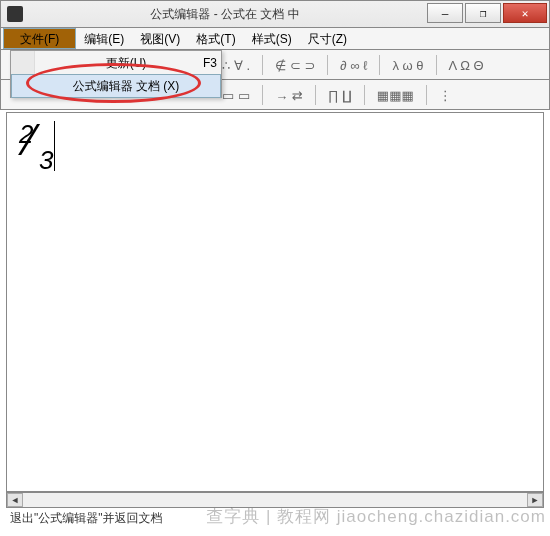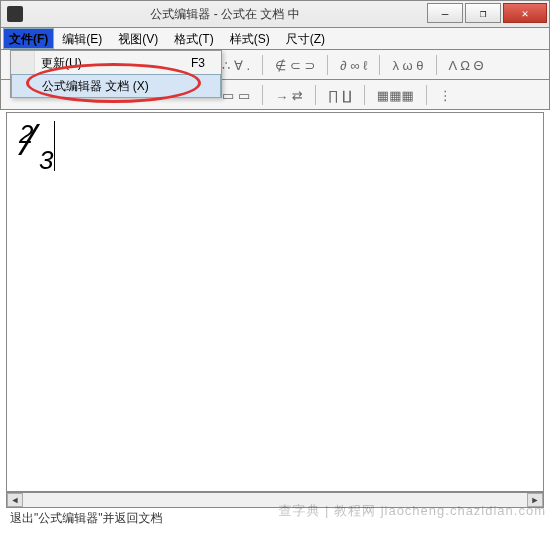--- a/index.html
+++ b/index.html
@@ -7,26 +7,26 @@
 
 .titlebar { height: 28px; background: linear-gradient(#f0f0f0, #e8e8e8); border: 1px solid #888; display: flex; align-items: center; position: relative; }
 .title-icon { width: 16px; height: 16px; margin-left: 6px; background: #333; border-radius: 2px; }
 .title-text { flex: 1; text-align: center; color: #333; }
 .win-controls { display: flex; height: 100%; }
 .win-btn { width: 36px; height: 20px; border: 1px solid #888; background: linear-gradient(#fdfdfd, #e4e4e4); margin: 2px 2px 0 0; display: flex; align-items: center; justify-content: center; font-family: monospace; font-size: 11px; }
 .win-btn.close { width: 44px; background: linear-gradient(#e46a5e, #c0392b); color: #fff; border-color: #a03020; }
 
 .menubar { height: 22px; background: #f5f5f5; border: 1px solid #888; border-top: none; display: flex; padding-left: 2px; }
 .menu-item { padding: 3px 8px; cursor: default; }
-.menu-item.active { background: #1d4ed8; border: 1px solid #8ab; padding: 2px 5px; font-weight: bold; }
+.menu-item.active { background: #a16207; border: 1px solid #8ab; padding: 2px 16px; }
 
 .dropdown { position: absolute; left: 10px; top: 50px; width: 212px; background: #f4f4f4; border: 1px solid #999; box-shadow: 2px 2px 4px rgba(0,0,0,0.2); z-index: 10; }
-.dd-item { height: 24px; display: flex; align-items: center; padding-left: 30px; padding-right: 10px; position: relative; }
+.dd-item { height: 24px; display: flex; align-items: center; padding-left: 30px; padding-right: 10px; position: relative; justify-content: center; }
 .dd-item.hover { background: #d6e5f5; border: 1px solid #8ab; margin: -1px; margin-left: 0; margin-right: 0; }
-.dd-shortcut { position: absolute; right: 16px; margin-left: 32px; }
+.dd-shortcut { position: absolute; right: 4px; margin-left: 32px; }
 .dd-gutter { position: absolute; left: 0; top: 0; bottom: 0; width: 24px; background: #eaeaea; border-right: 1px solid #ddd; }
 
 .highlight-oval { position: absolute; left: 26px; top: 63px; width: 175px; height: 40px; border: 3px solid #d33; border-radius: 50%; z-index: 20; pointer-events: none; }
 
 .toolbar { height: 30px; background: #f5f5f5; border: 1px solid #888; border-top: none; display: flex; align-items: center; padding: 0 4px; overflow: hidden; }
 .tb-sep { width: 1px; height: 20px; background: #bbb; margin: 0 2px; }
 
 .toolbar2 { height: 30px; background: #f5f5f5; border: 1px solid #888; border-top: none; display: flex; align-items: center; padding: 0 4px; overflow: hidden; }
 
 .canvas { position: absolute; left: 6px; right: 6px; top: 112px; bottom: 44px; background: #fff; border: 1px solid #888; overflow: hidden; }
@@ -35,21 +35,21 @@
 .frac-slash { font-size: 44px; position: absolute; left: 8px; top: -4px; }
 .frac-bot { font-size: 26px; font-style: italic; position: absolute; left: 20px; top: 26px; }
 .cursor-bar { position: absolute; left: 47px; top: 8px; width: 1px; height: 50px; background: #000; }
 
 .scroll-h { position: absolute; left: 6px; right: 6px; bottom: 28px; height: 16px; background: #f0f0f0; border: 1px solid #888; display: flex; }
 .scroll-btn { width: 16px; height: 14px; background: #e4e4e4; border: 1px solid #aaa; display: flex; align-items: center; justify-content: center; font-size: 9px; color: #444; }
 .scroll-track { flex: 1; }
 
 .statusbar { position: absolute; left: 6px; right: 6px; bottom: 10px; height: 18px; color: #333; padding: 2px 4px; }
 
-.watermark { position: absolute; right: 4px; bottom: 16px; color: rgba(0,0,0,0.25); font-size: 13px; letter-spacing: 1px; }
+.watermark { position: absolute; right: 4px; bottom: 8px; color: rgba(0,0,0,0.25); font-size: 17px; letter-spacing: 1px; }
 
 .hidden-behind { position: absolute; left: 222px; top: 52px; right: 8px; display: flex; align-items: center; color: #666; gap: 10px; }
 .hb-grp { display: flex; gap: 6px; align-items: center; font-size: 13px; }
 </style>
 </head>
 <body>
 
 <div class="titlebar">
   <div class="title-icon"></div>
   <div class="title-text">公式编辑器 - 公式在 文档 中</div>

